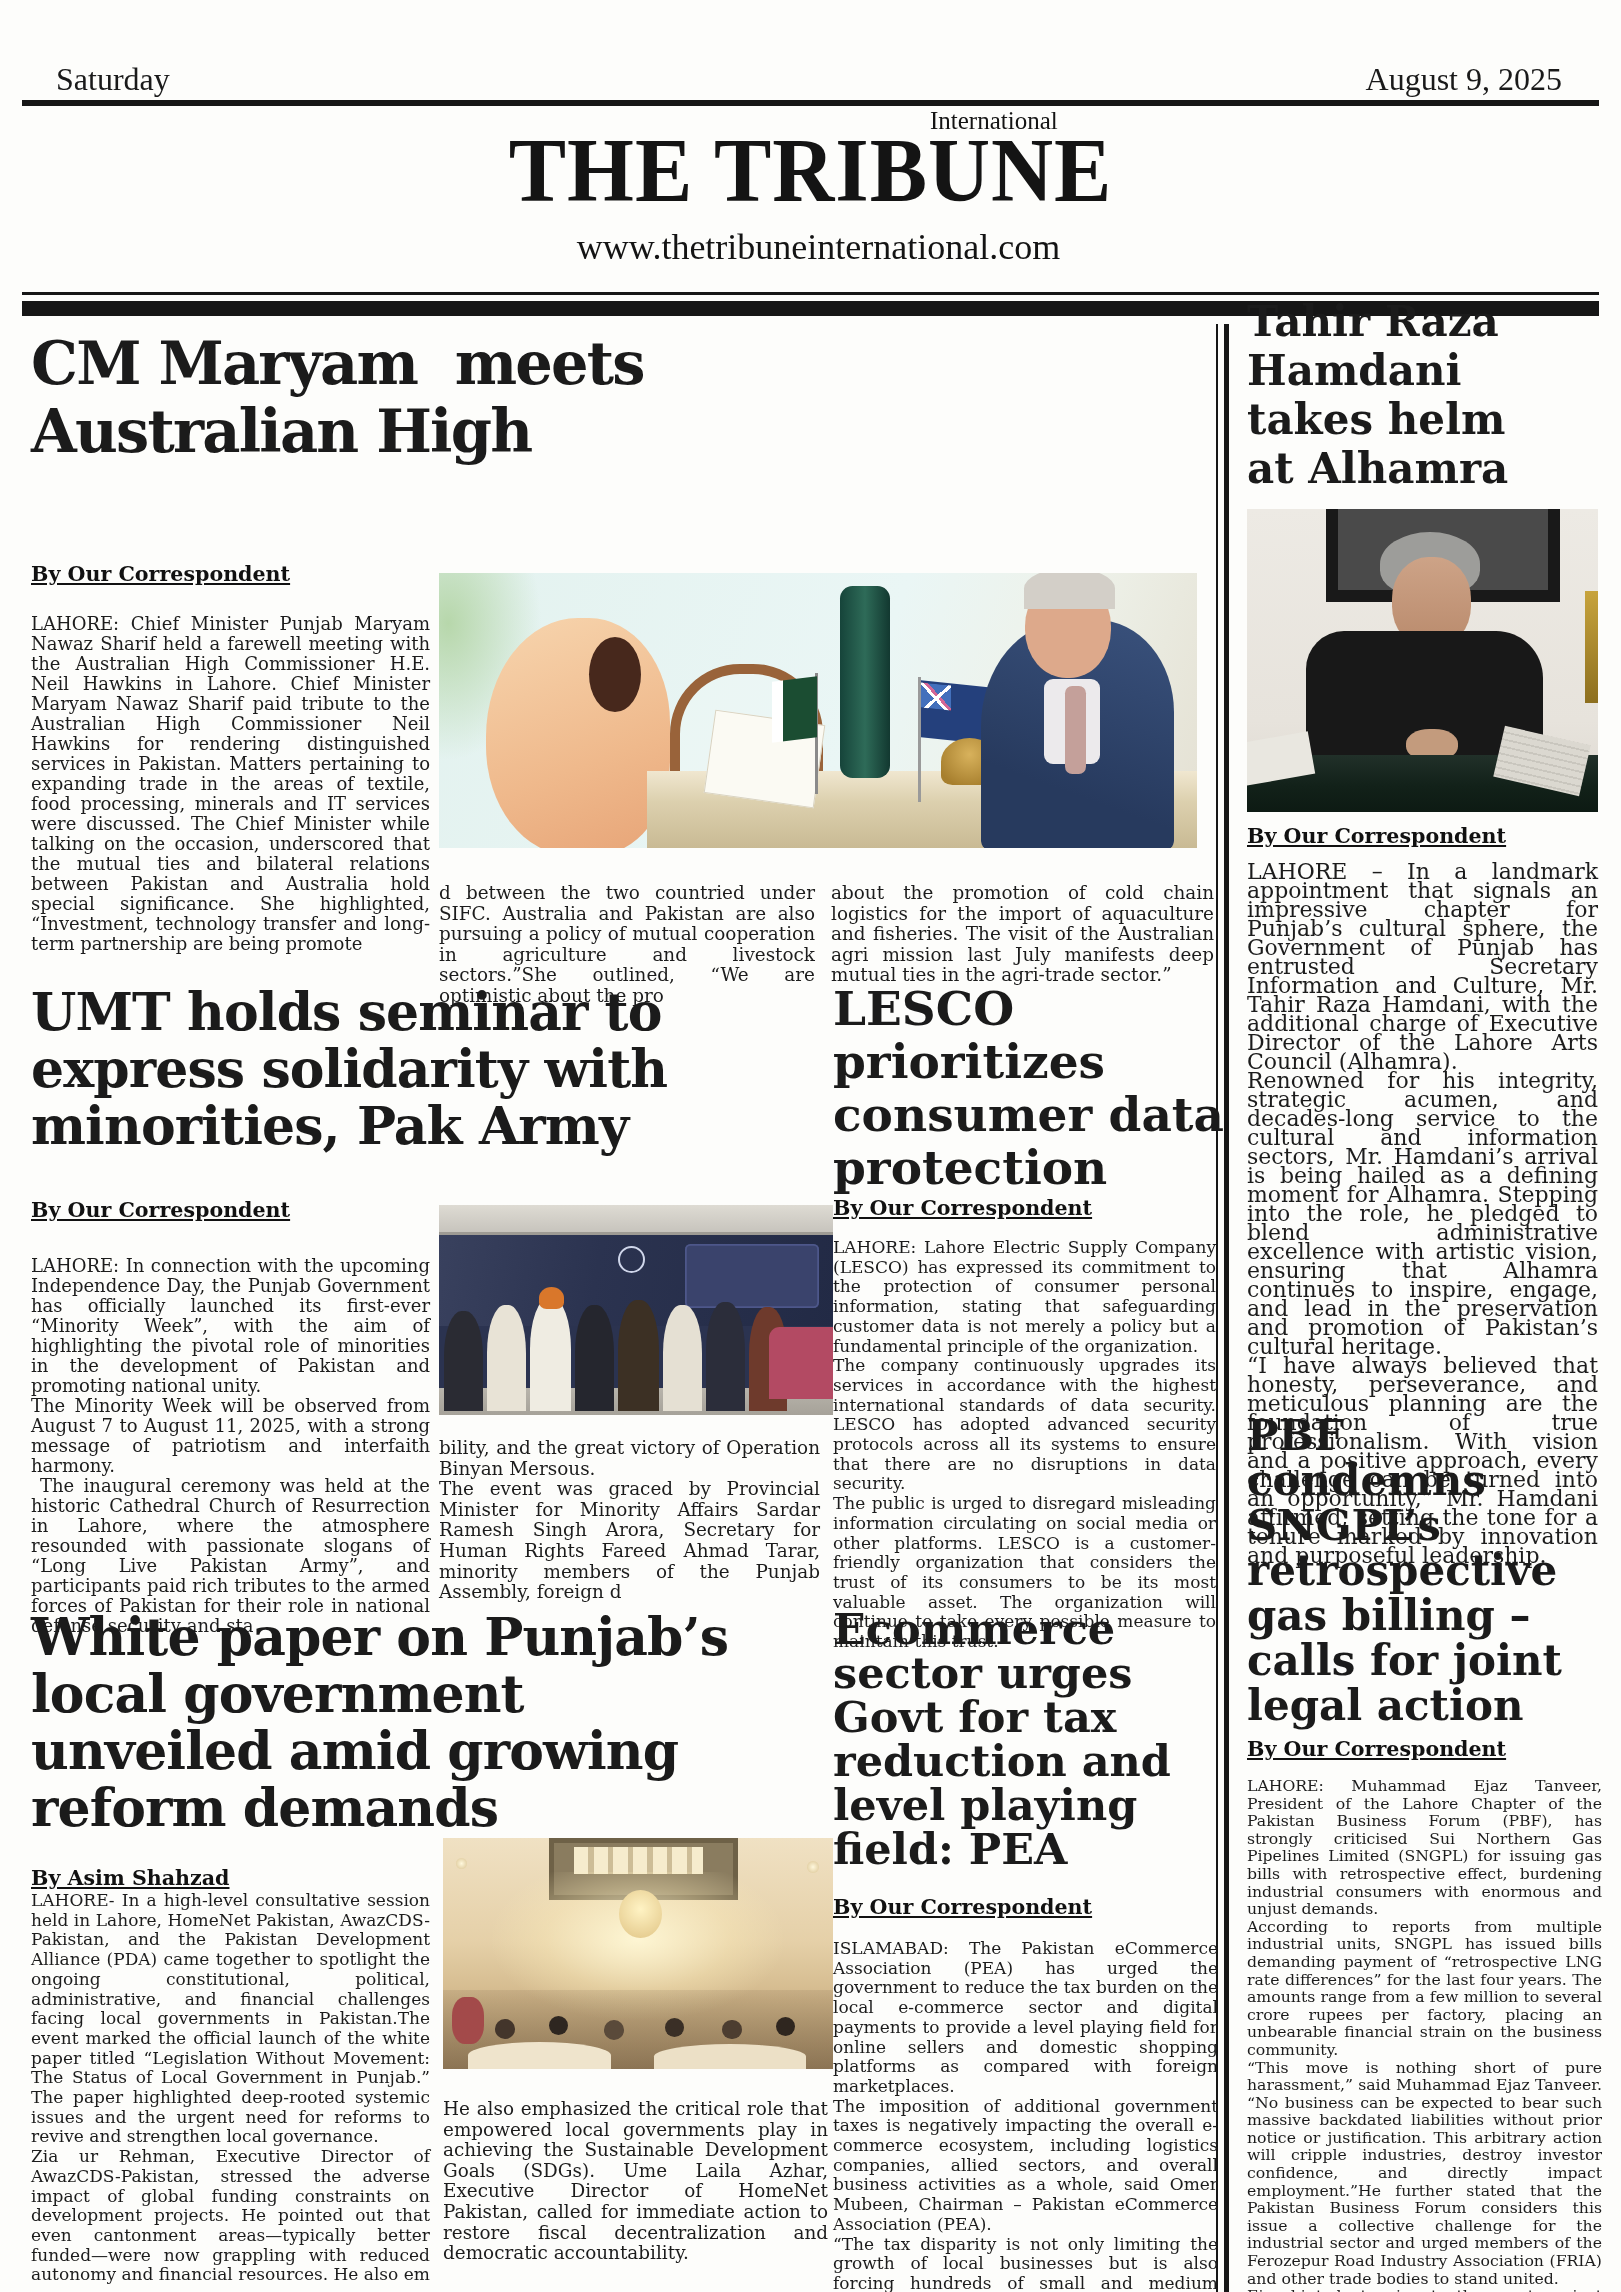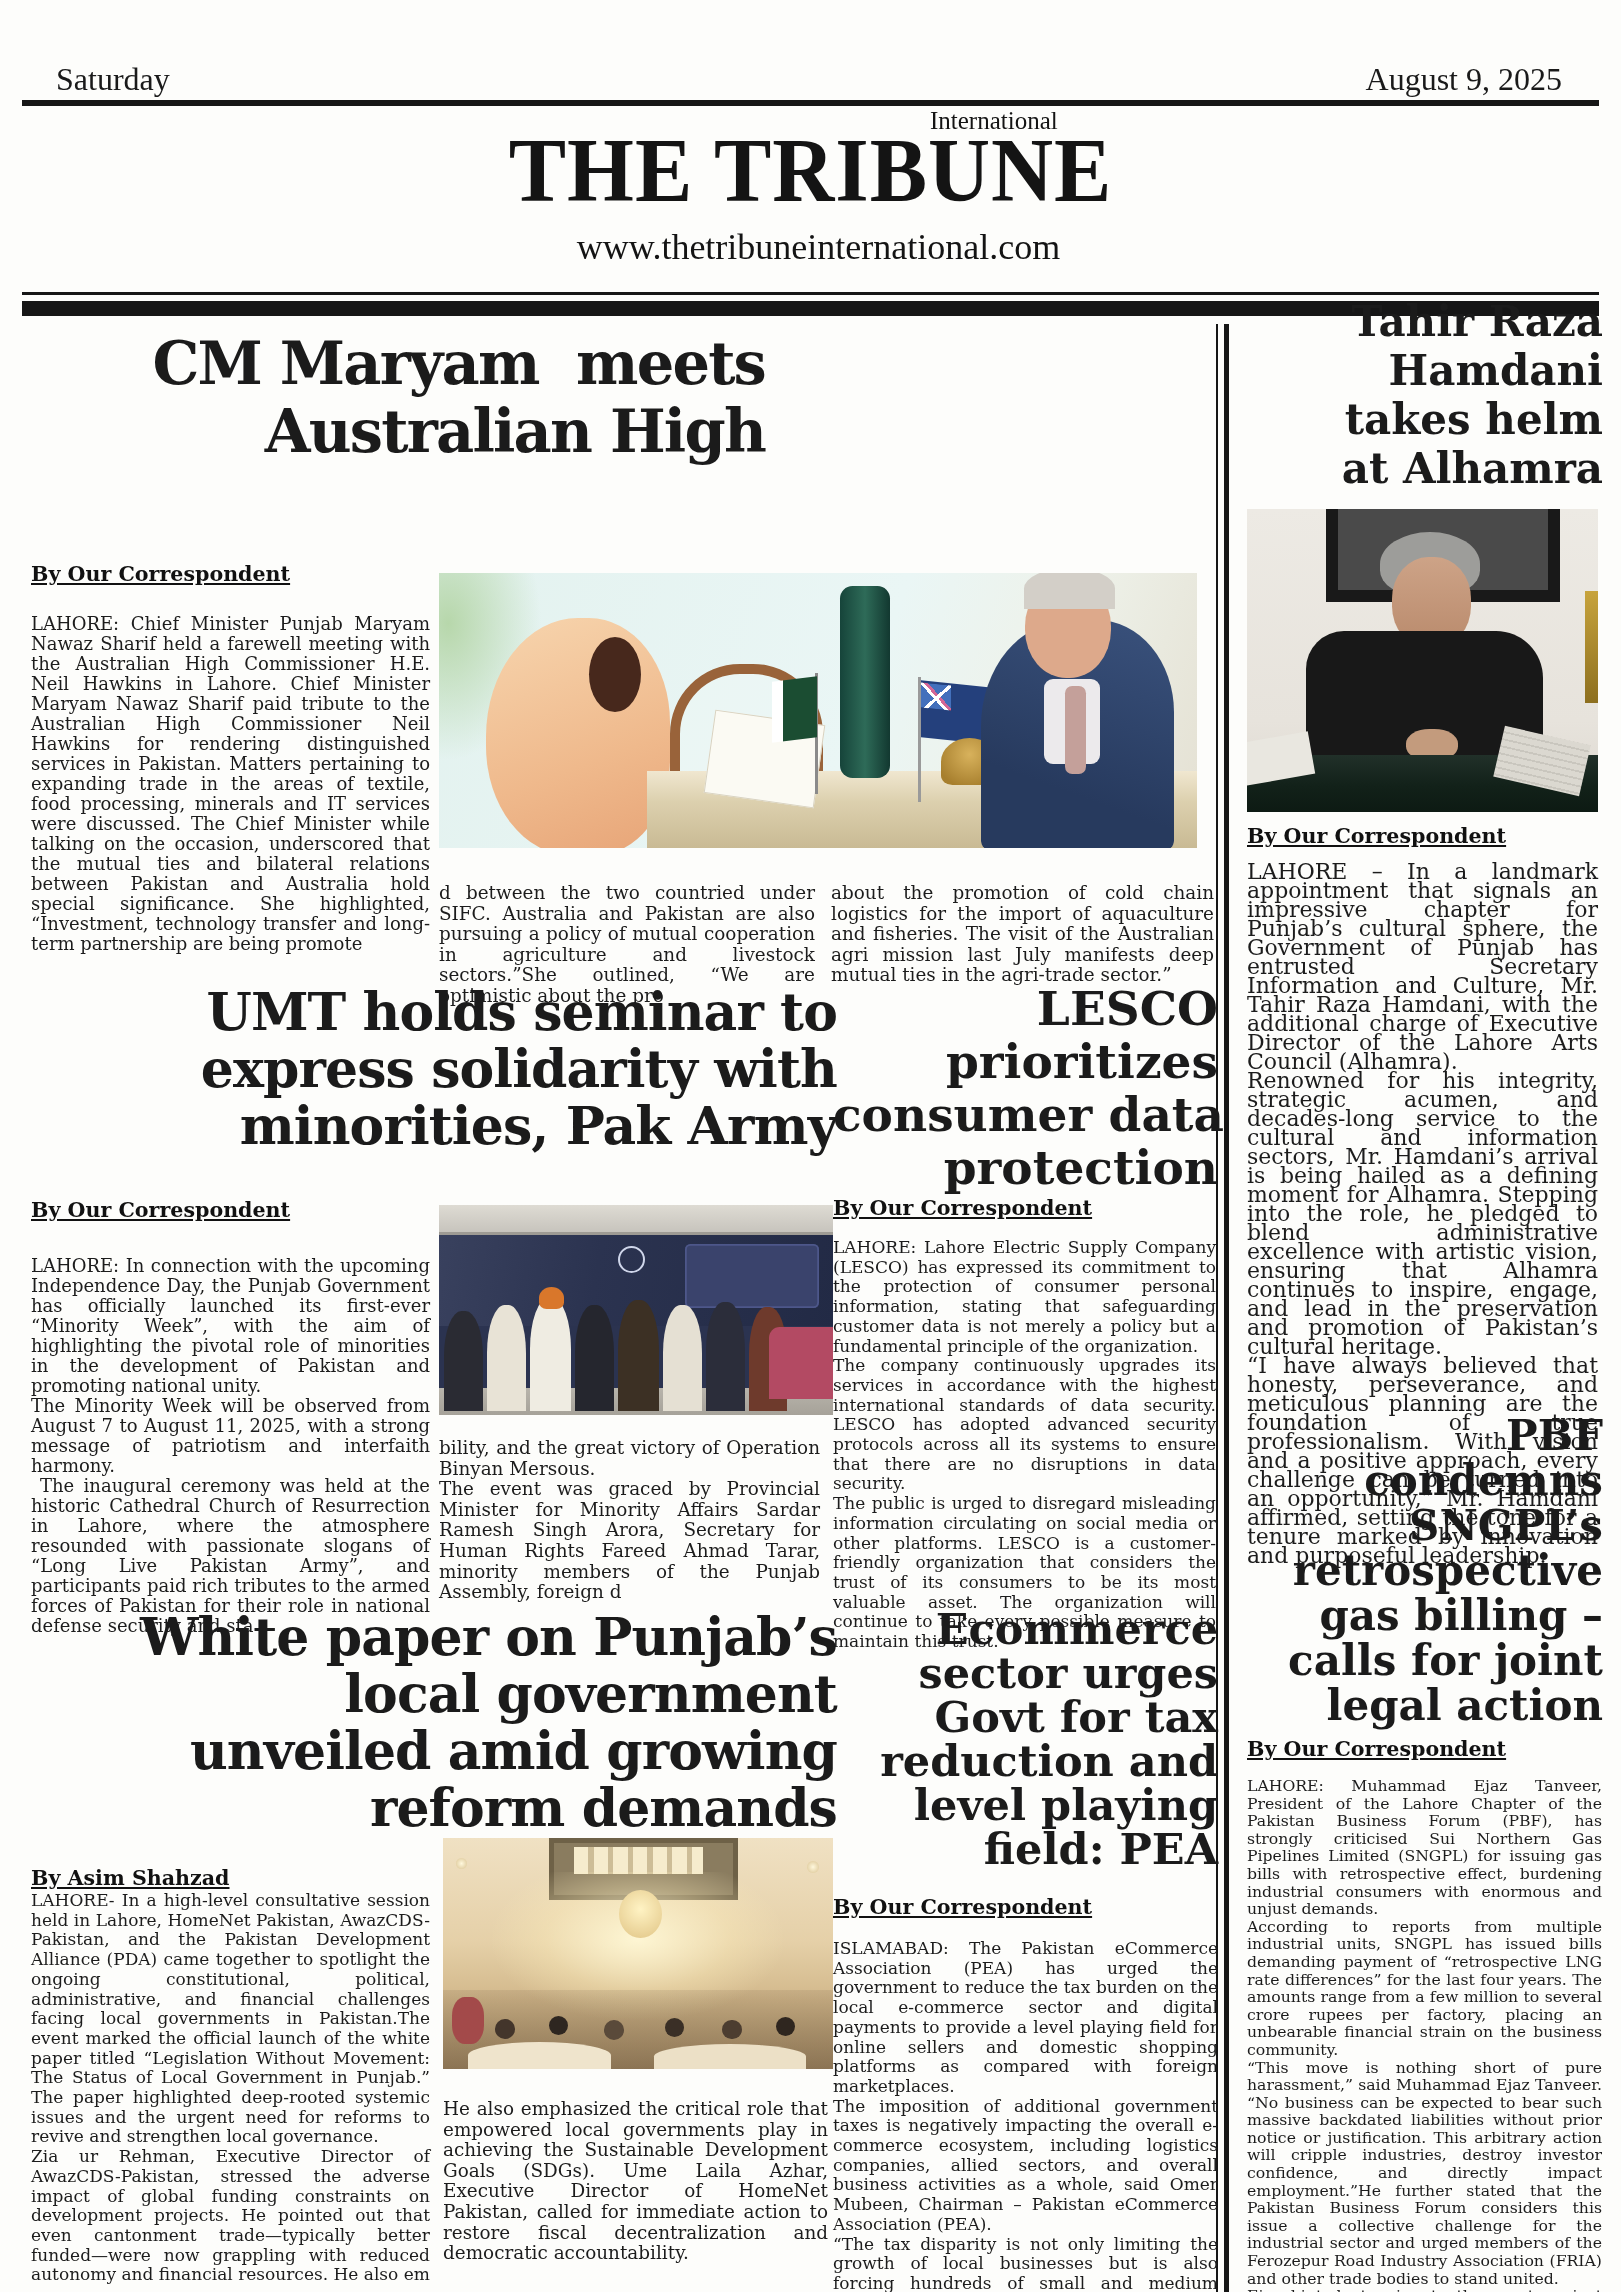--- a/index.html
+++ b/index.html
@@ -1,21 +1,21 @@
 <!DOCTYPE html>
 <html style="font-size:14.3px"><head>
 <meta charset="utf-8">
 <style>
   html,body { margin:0; padding:0; background:#888; }
   .page {
     position:relative; width:1621px; height:2293px; margin:0 auto;
     background:#fdfdfb; color:#141414; overflow:hidden;
     font-family:"DejaVu Serif", serif;
   }
-  .abs { position:absolute;text-align:right; }
+  .abs { position:absolute; }
   
   .dateline { font-family:"Liberation Serif", serif; font-size:32px; color:#1a1a1a; }
   .rule { position:absolute; background:#161616; }
   .section-label { font-family:"Liberation Serif", serif; font-size:25px; }
   .masthead { left:0; right:0; text-align:center; font-family:"Liberation Serif", serif;
               font-weight:bold; font-size:86px; line-height:1; letter-spacing:0.9px;
               transform:scaleY(1.06); transform-origin:top center; }
   .site-url { left:16px; right:0; text-align:center; font-family:"Liberation Serif", serif;
               font-size:36px; }
   
@@ -180,21 +180,21 @@
   <section>
     <div class="abs headline hl-mid" style="left:31px; top:1608px; width:806px;">
       <div class="hl-line">White paper on Punjab’s</div>
       <div class="hl-line">local government</div>
       <div class="hl-line">unveiled amid growing</div>
       <div class="hl-line">reform demands</div>
     </div>
     <div class="abs byline" style="left:31px; top:1866px;">By Asim Shahzad</div>
     <div class="abs btxt b19" style="left:31px; top:1891px; width:399px;">
       <p>LAHORE- In a high-level consultative session held in Lahore, HomeNet Pakistan, AwazCDS-Pakistan, and the Pakistan Development Alliance (PDA) came together to spotlight the ongoing constitutional, political, administrative, and financial challenges facing local governments in Pakistan.The event marked the official launch of the white paper titled “Legislation Without Movement: The Status of Local Government in Punjab.” The paper highlighted deep-rooted systemic issues and the urgent need for reforms to revive and strengthen local governance.</p>
-      <p>Zia ur Rehman, Executive Director of AwazCDS-Pakistan, stressed the adverse impact of global funding constraints on development projects. He pointed out that even cantonment trade—typically better funded—were now grappling with reduced autonomy and financial resources. He also em</p>
+      <p>Zia ur Rehman, Executive Director of AwazCDS-Pakistan, stressed the adverse impact of global funding constraints on development projects. He pointed out that even cantonment areas—typically better funded—were now grappling with reduced autonomy and financial resources. He also em</p>
     </div>
 
     <div class="photo" style="left:443px; top:1838px; width:390px; height:231px; background:linear-gradient(180deg,#f0e1c3,#e5d0a8 45%,#d2b88b 70%,#bfa478 100%);">
       <div style="left:106px; top:0; width:179px; height:52px; background:#8a7c5f; border:5.4px solid #6e6147;"></div>
       <div style="left:131px; top:9px; width:129px; height:27px; background:repeating-linear-gradient(90deg,#f6eccd 0 14.3px,#cdbd97 14.3px 19.7px);"></div>
       <div style="left:49px; top:34px; width:291px; height:148px; background:radial-gradient(ellipse at 50% 45%, rgba(255,248,214,.95), rgba(255,240,190,.35) 45%, rgba(255,240,190,0) 72%);"></div>
       <div style="left:176px; top:52px; width:43px; height:48px; background:radial-gradient(circle at 50% 40%, #fff3c4, #e5cb8e 85%); border-radius:50%;"></div>
       <div style="left:12.5px; top:19.7px; width:11.6px; height:11.6px; background:radial-gradient(circle,#fff8dd,#d9c291); border-radius:50%;"></div>
       <div style="right:14.3px; top:23px; width:11.6px; height:11.6px; background:radial-gradient(circle,#fff8dd,#d9c291); border-radius:50%;"></div>
       <div style="left:0; bottom:0; right:0; height:79px; background:linear-gradient(180deg, rgba(120,95,70,.15), rgba(88,68,48,.5));"></div>

